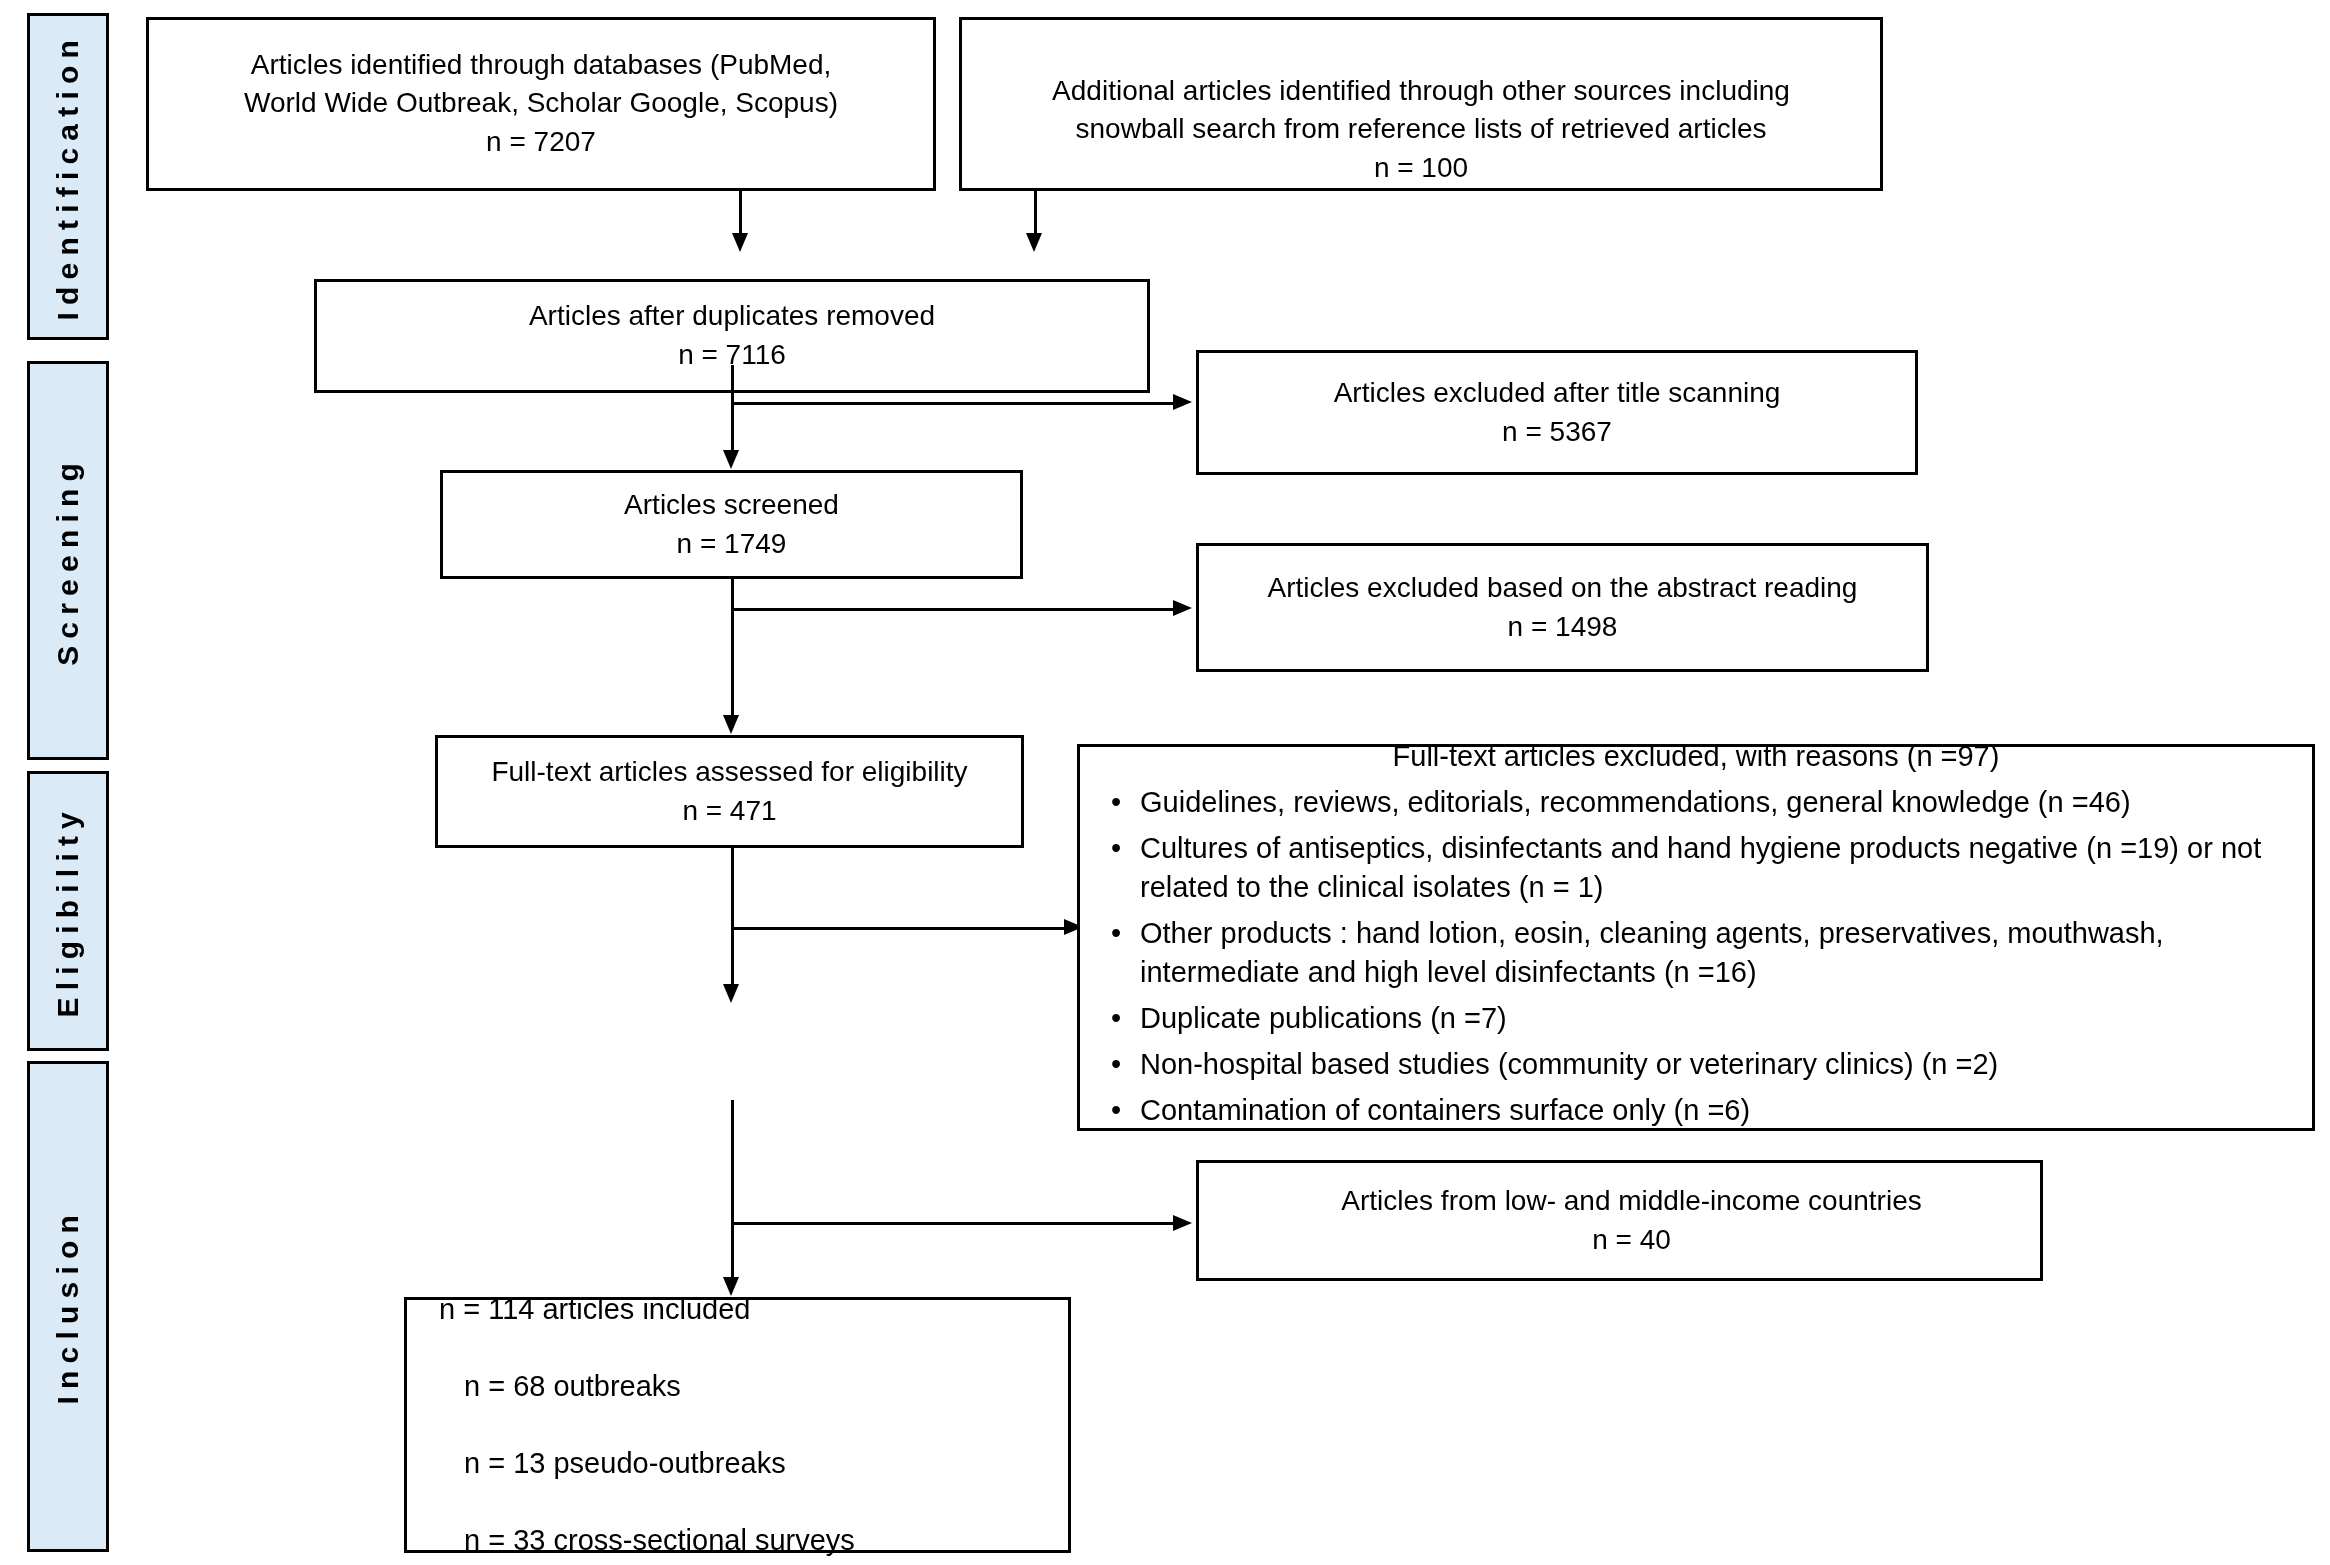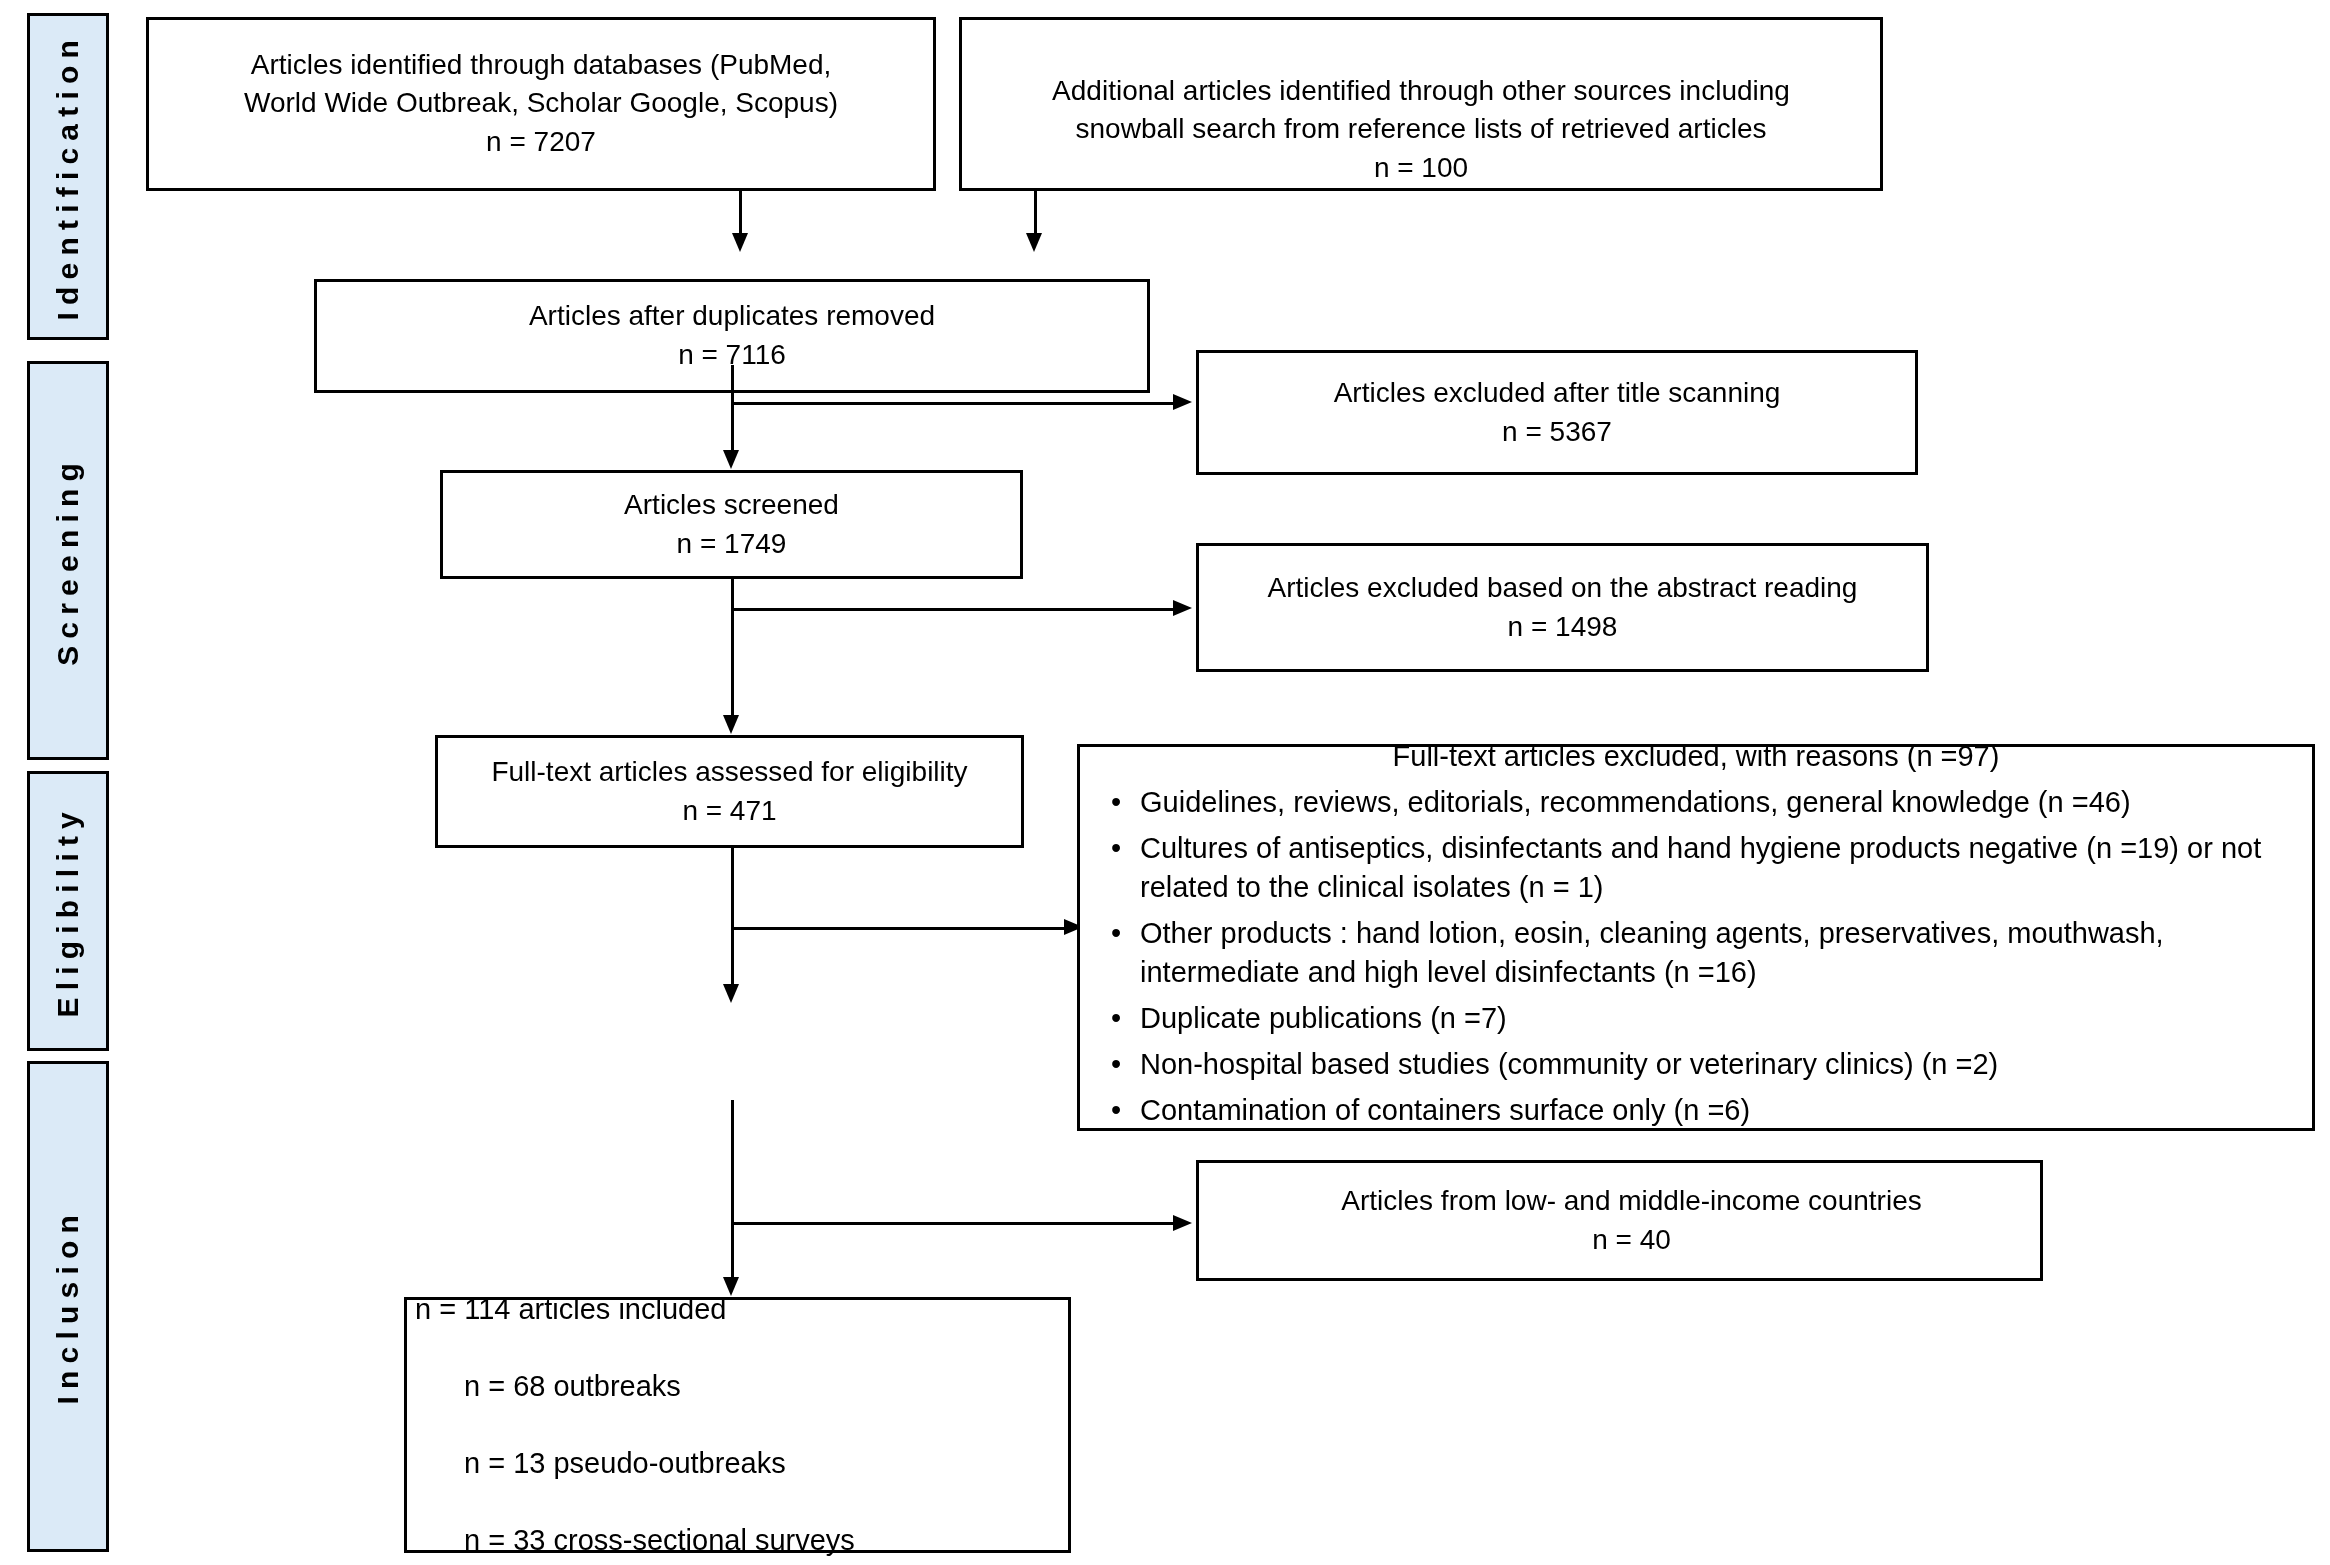--- a/index.html
+++ b/index.html
@@ -85,21 +85,21 @@
     left: 2.1px;
     top: 0;
     font-size: 29px;
     line-height: 1.34;
   }
 
   
   .final-line {
     font-size: 29px;
     line-height: 1.0;
-    padding-left: 8px;
+    padding-left: 32px;
   }
   .final-line.indent {
     padding-left: 57px;
     margin-top: 48px;
   }
   .final-spacer { height: 24px; }
 
   
   .conn {
     position: absolute;

